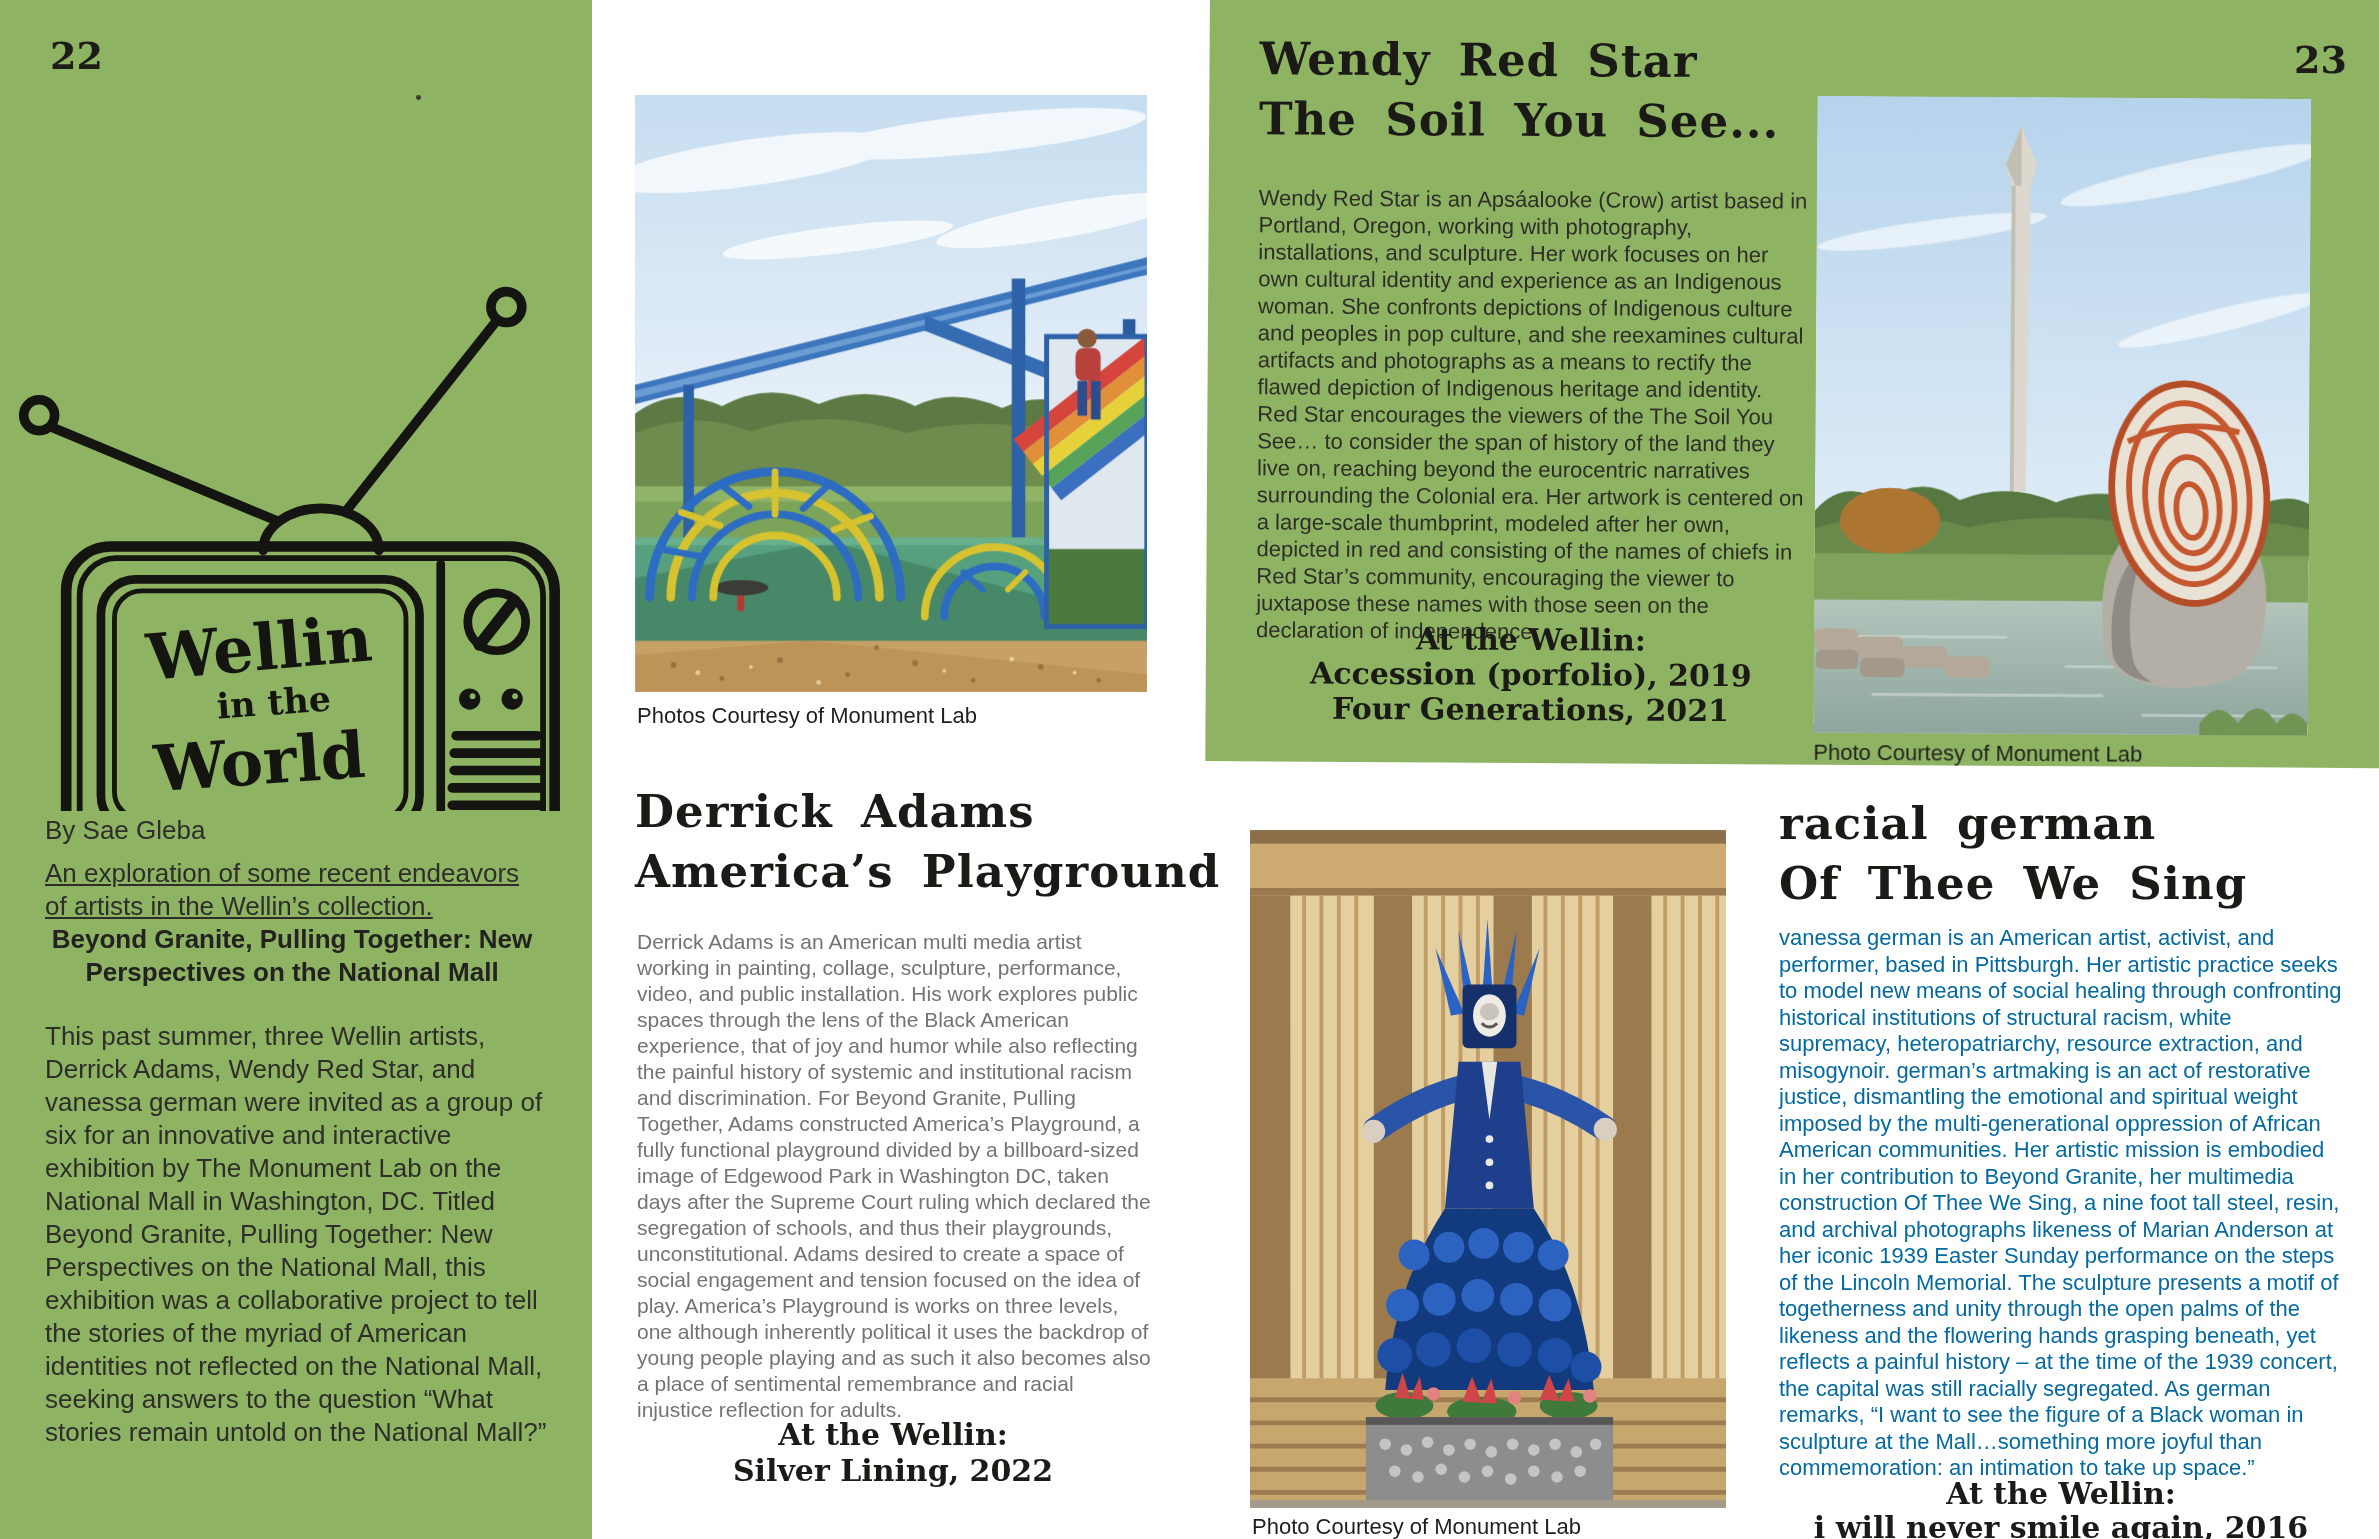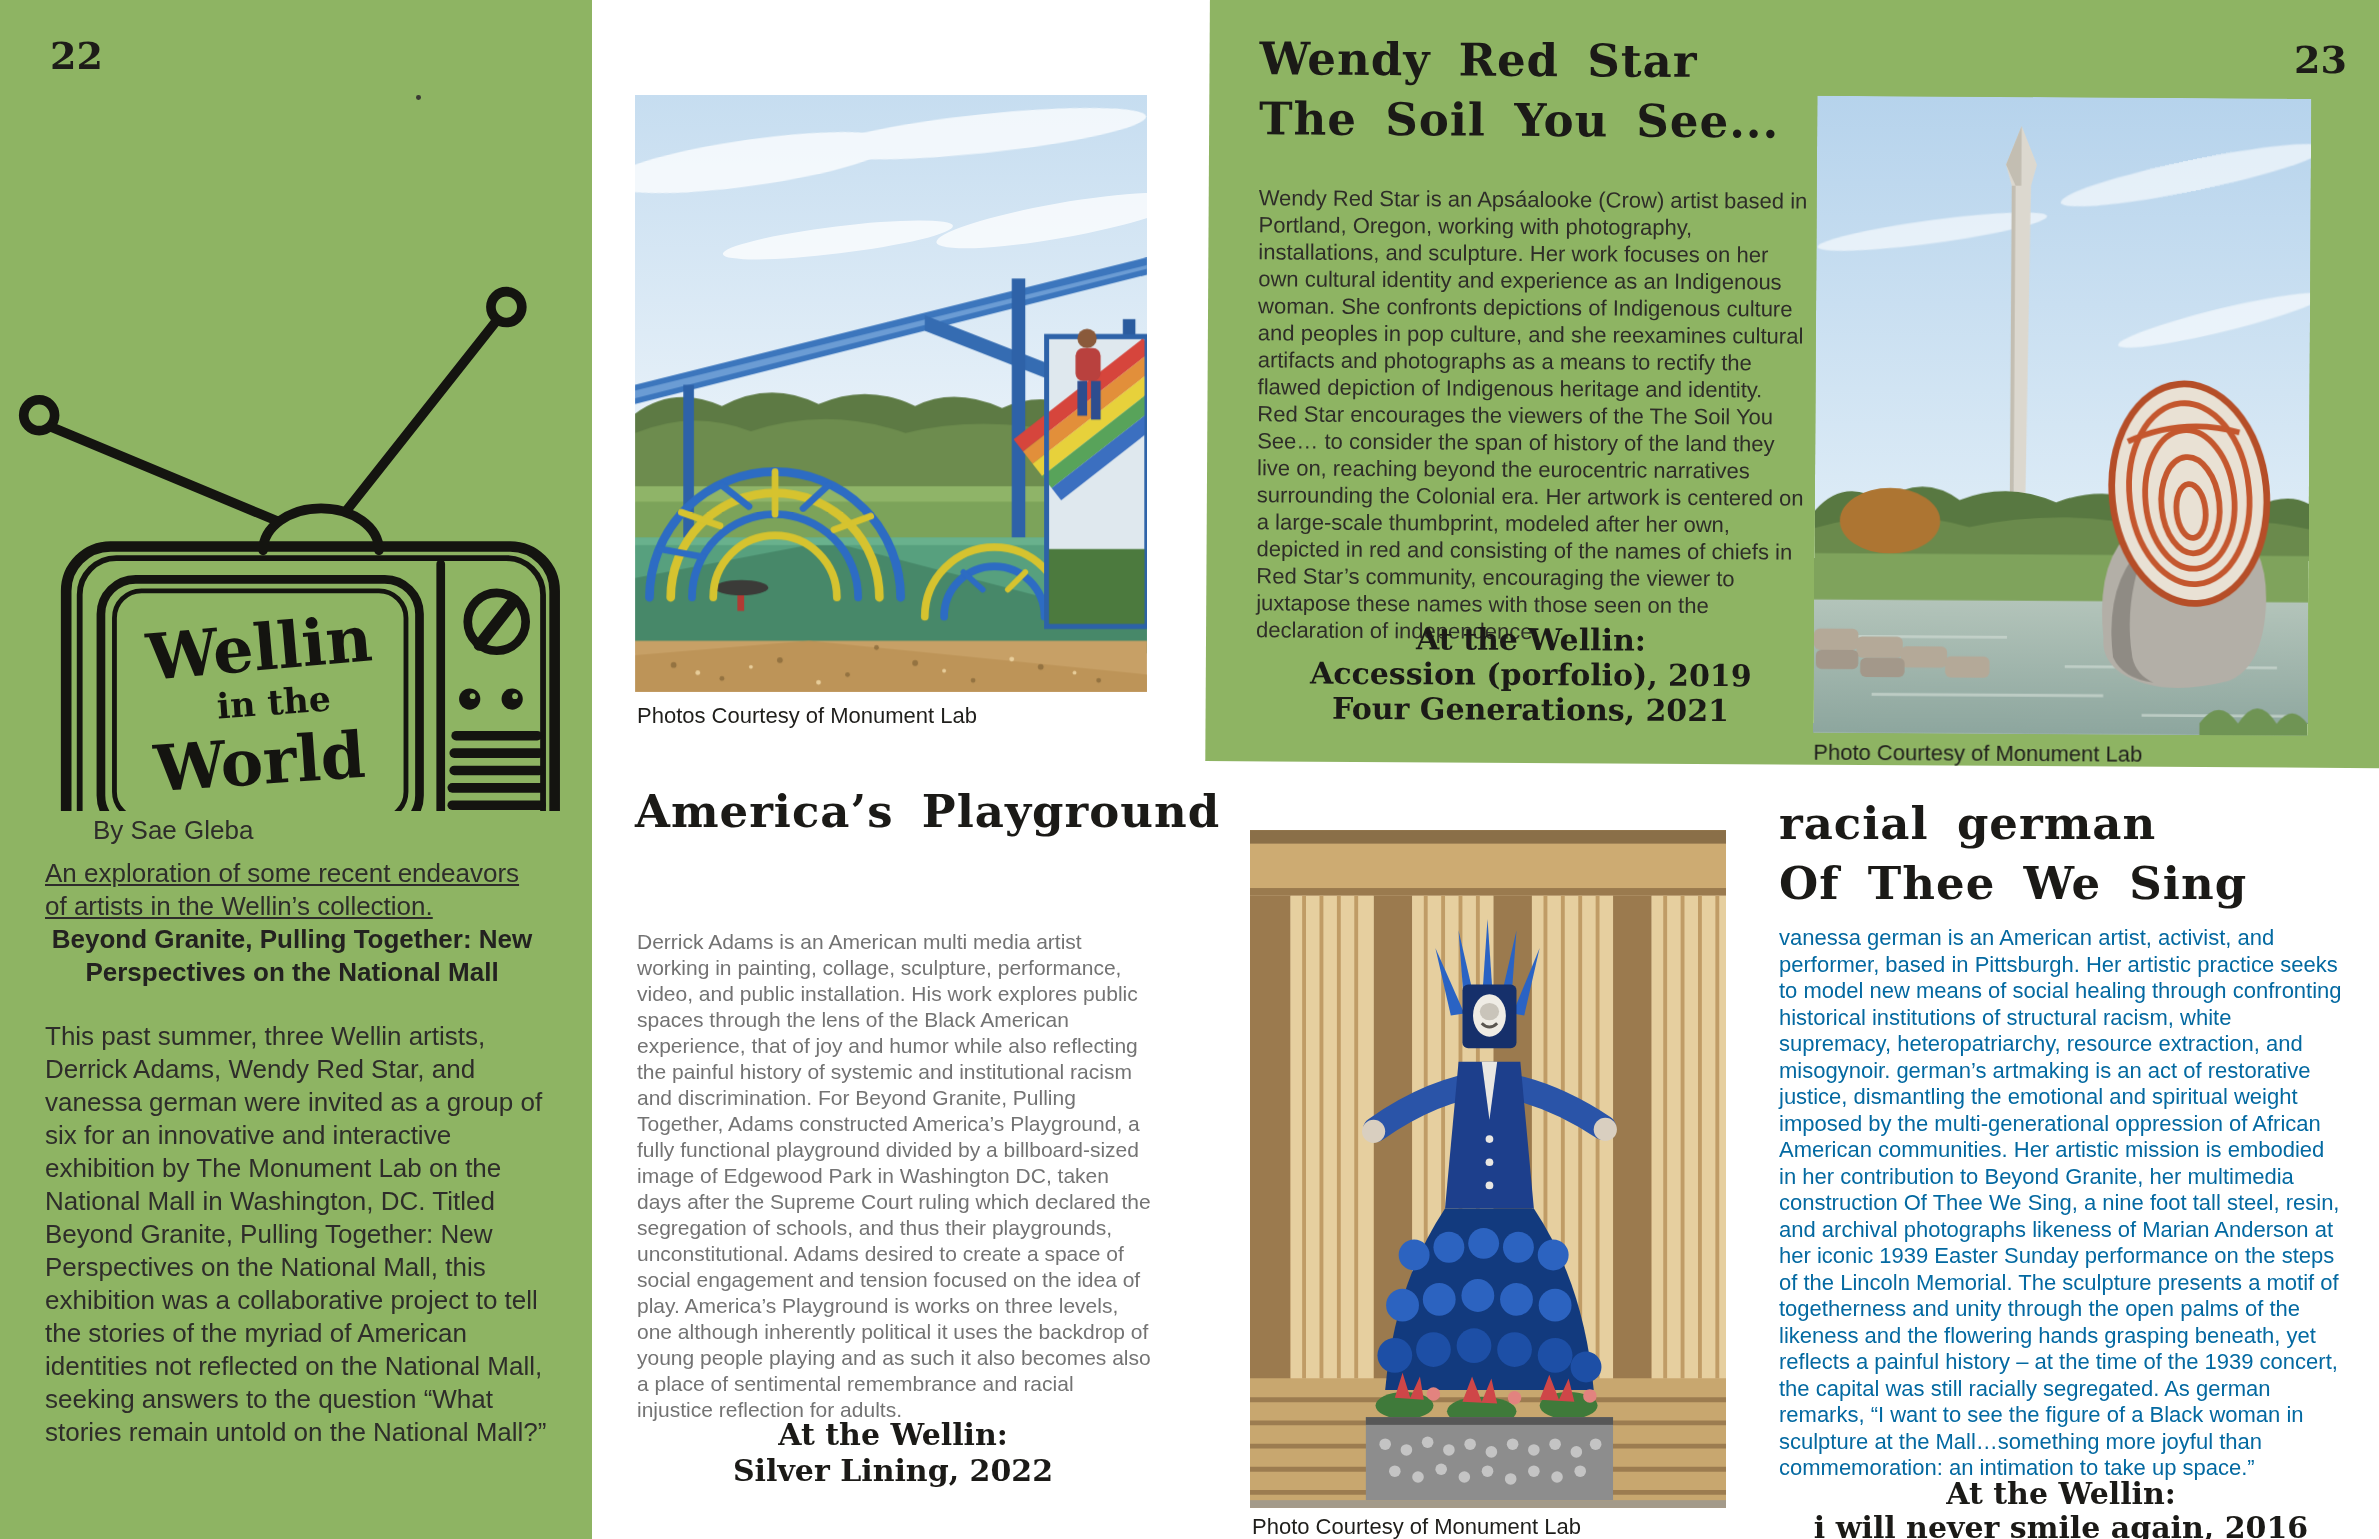--- a/index.html
+++ b/index.html
@@ -69,21 +69,21 @@
       <line x1="459" y1="578" x2="553" y2="578" stroke-width="10"></line>
     </g>
 
     <g fill="#141410" font-family="DejaVu Serif, serif" font-weight="bold" text-anchor="middle">
       <text x="262" y="402" font-size="66" transform="rotate(-5 262 402)">Wellin</text>
       <text x="276" y="448" font-size="36" transform="rotate(-4 276 448)">in the</text>
       <text x="262" y="520" font-size="66" transform="rotate(-4 262 520)">World</text>
     </g>
   </svg>
 
-  <div class="abs byline" style="left:45px;top:814px;margin-left:48px;">By Sae Gleba</div>
+  <div class="abs byline" style="left:45px;top:814px;">By Sae Gleba</div>
 
   <div class="abs body-lg" style="left:45px;top:857px;width:490px;text-decoration:underline;">An exploration of some recent endeavors of artists in the Wellin’s collection.</div>
 
   <div class="abs body-lg-bold" style="left:45px;top:923px;width:494px;">Beyond Granite, Pulling Together: New Perspectives on the National Mall</div>
 
   <div class="abs body-lg" style="left:45px;top:1020px;width:504px;">This past summer, three Wellin artists, Derrick Adams, Wendy Red Star, and vanessa german were invited as a group of six for an innovative and interactive exhibition by The Monument Lab on the National Mall in Washington, DC. Titled Beyond Granite, Pulling Together: New Perspectives on the National Mall, this exhibition was a collaborative project to tell the stories of the myriad of American identities not reflected on the National Mall, seeking answers to the question “What stories remain untold on the National Mall?”</div>
 </div>
 
 <svg class="abs photo" style="left:635px;top:95px;" width="512" height="597" viewBox="0 0 530 618">
   <defs>
@@ -175,20 +175,21 @@
     <circle cx="468" cy="252" r="10" fill="#8a5a3b"></circle>
     <rect x="456" y="262" width="26" height="34" rx="8" fill="#b9413e"></rect>
     <rect x="458" y="296" width="10" height="36" fill="#2e4d8f"></rect>
     <rect x="472" y="296" width="10" height="40" fill="#2e4d8f"></rect>
   </g>
 </svg>
 
 <div class="abs caption" style="left:637px;top:703px;">Photos Courtesy of Monument Lab</div>
 
 <div class="abs" style="left:635px;top:782px;">
+  <div class="h-serif">Derrick Adams</div>
   <div class="h-serif">America’s Playground</div>
 </div>
 
 <div class="abs body-md" style="left:637px;top:929px;width:516px;">Derrick Adams is an American multi media artist working in painting, collage, sculpture, performance, video, and public installation. His work explores public spaces through the lens of the Black American experience, that of joy and humor while also reflecting the painful history of systemic and institutional racism and discrimination. For Beyond Granite, Pulling Together, Adams constructed America’s Playground, a fully functional playground divided by a billboard-sized image of Edgewood Park in Washington DC, taken days after the Supreme Court ruling which declared the segregation of schools, and thus their playgrounds, unconstitutional. Adams desired to create a space of social engagement and tension focused on the idea of play. America’s Playground is works on three levels, one although inherently political it uses  the backdrop of young people playing and as such it also becomes also a place of sentimental remembrance and racial injustice reflection for adults.</div>
 
 <div class="abs atwellin" style="left:637px;top:1417px;width:512px;">
   <div>At the Wellin:</div>
   <div>Silver Lining, 2022</div>
 </div>
 

